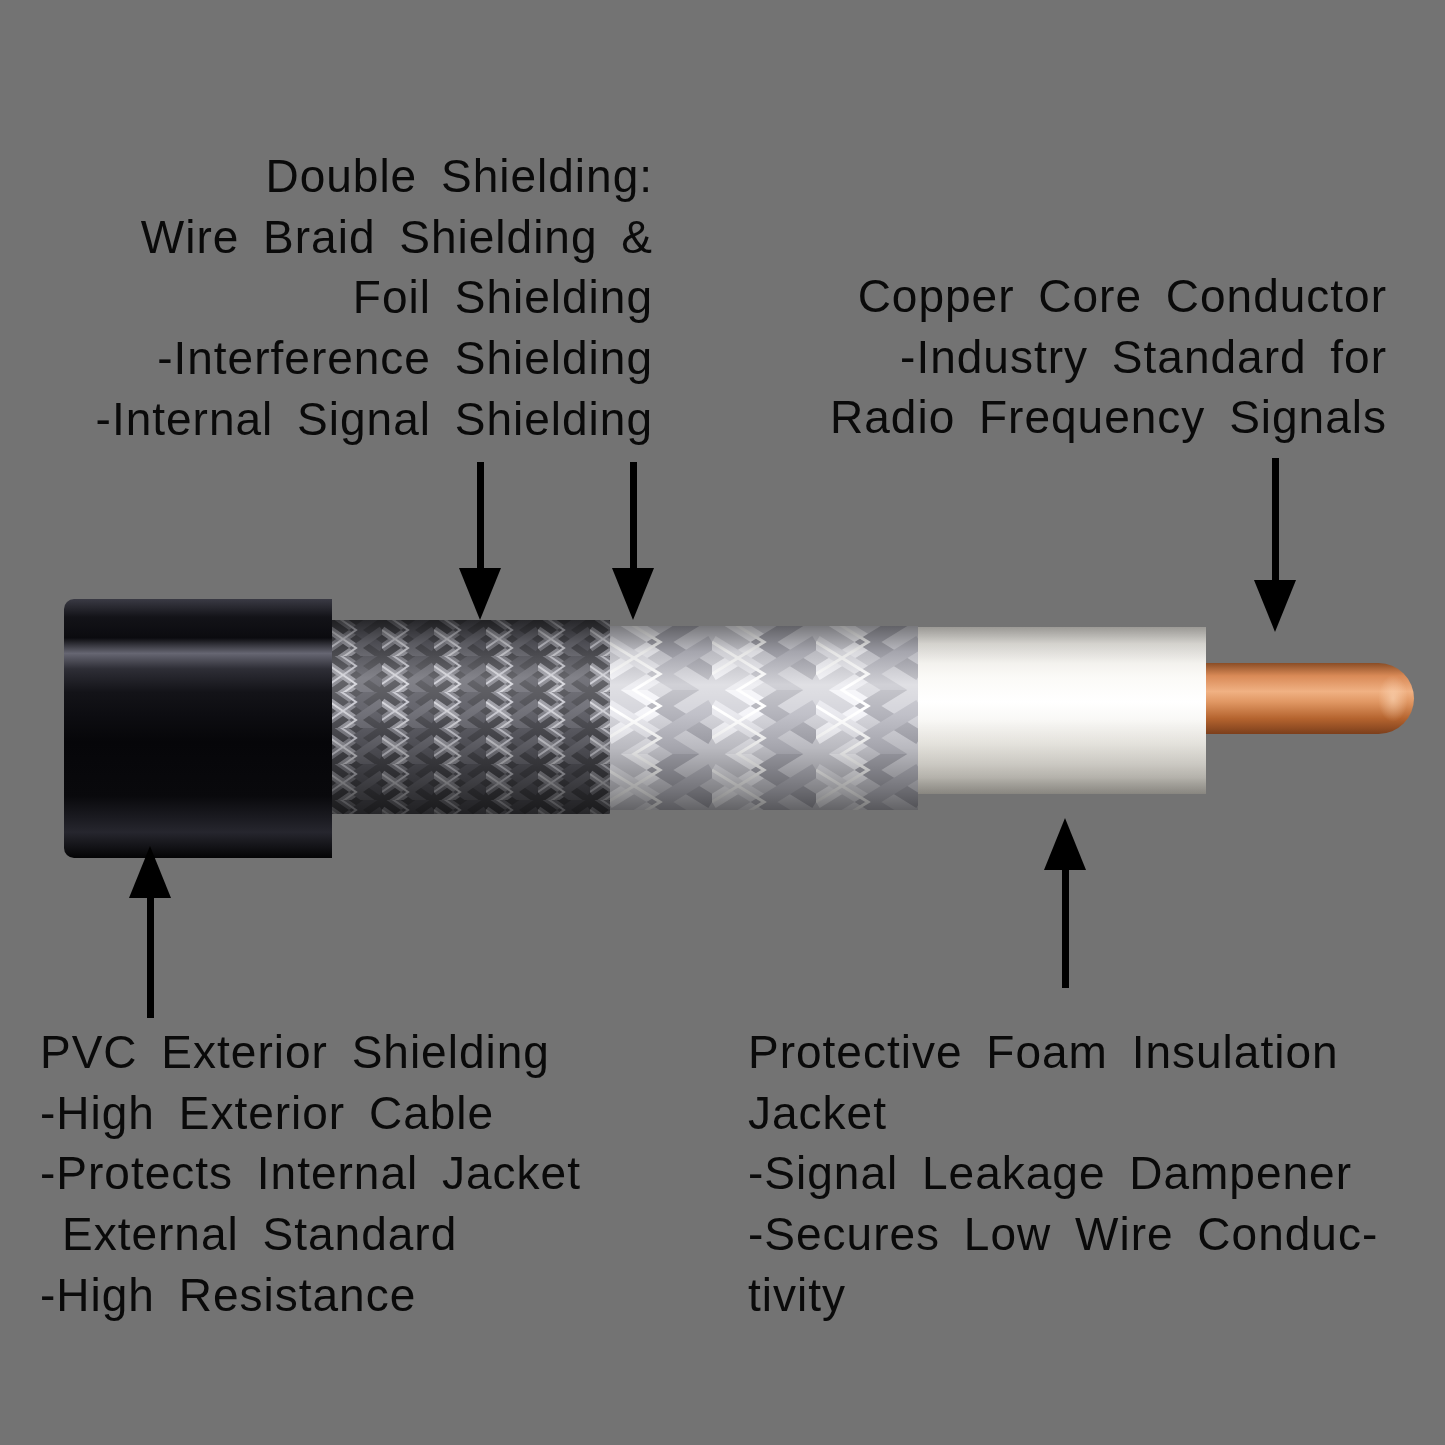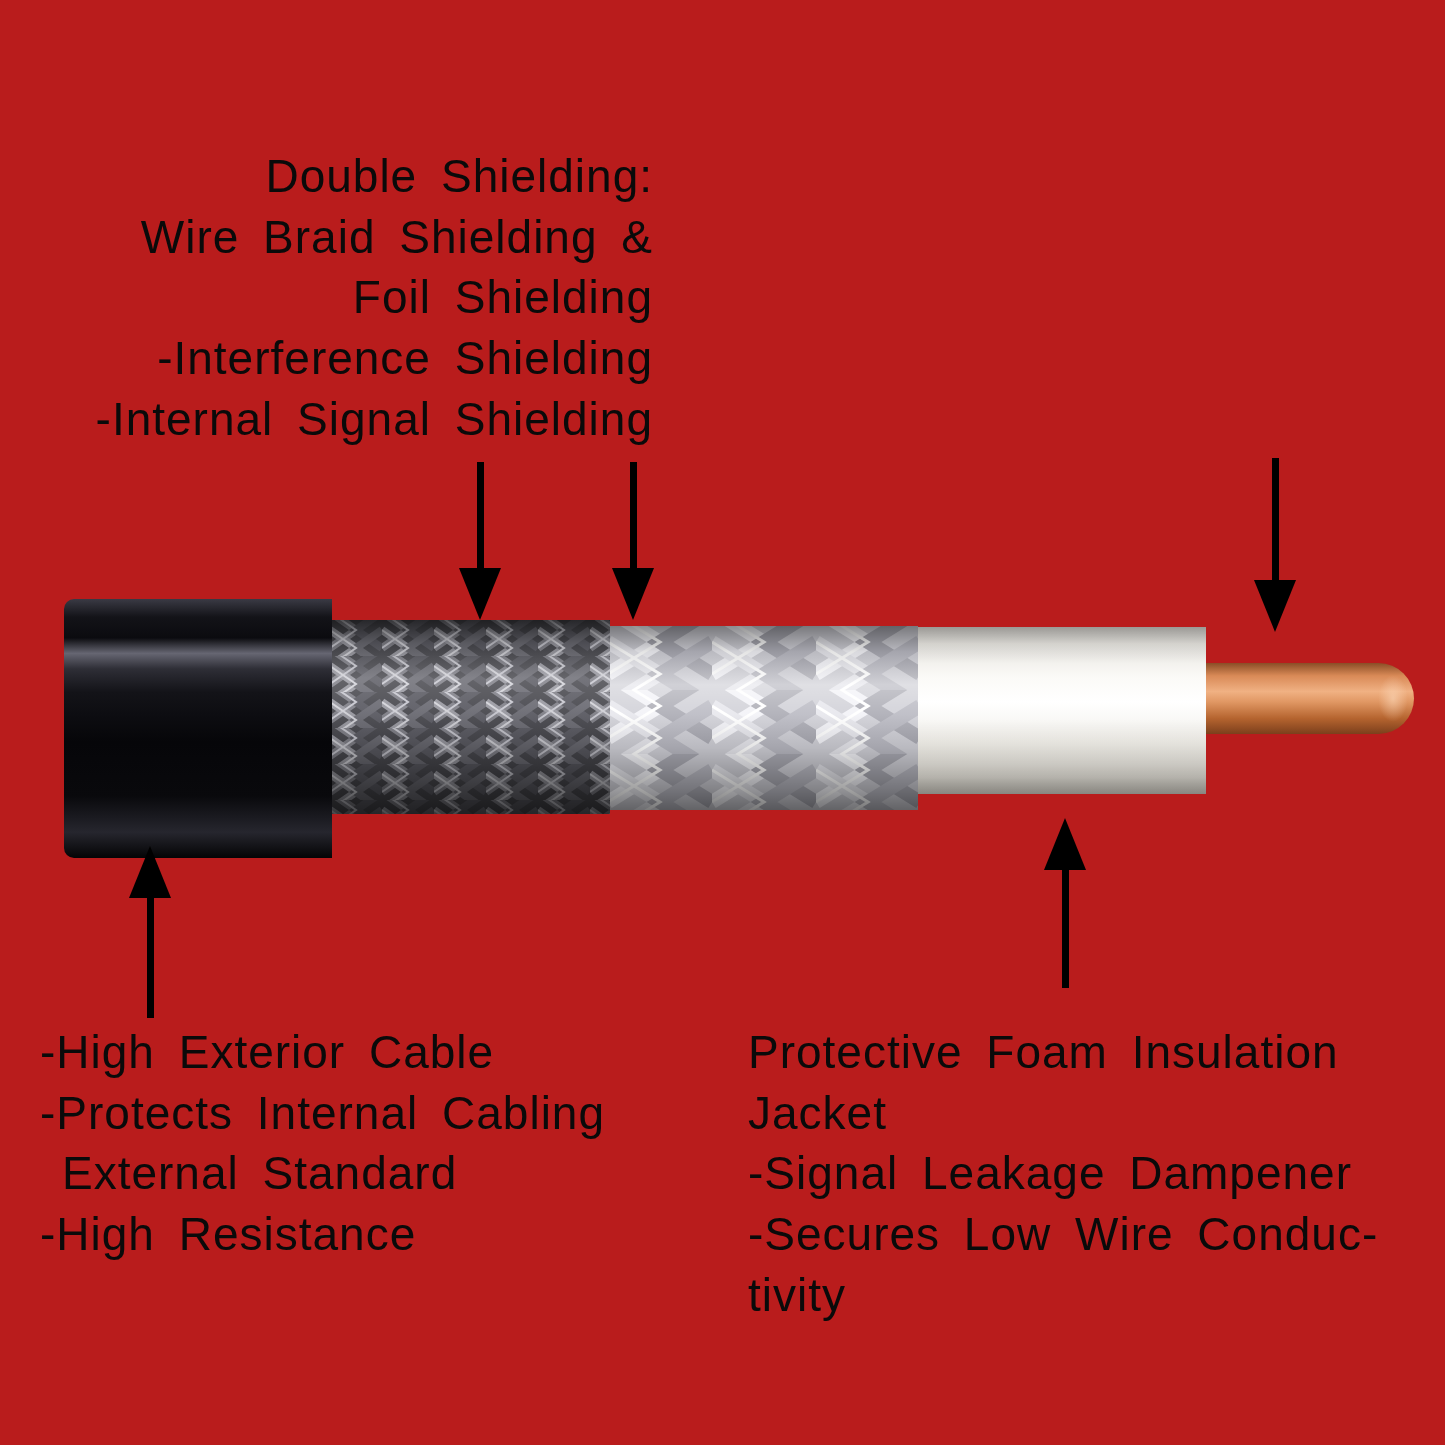--- a/index.html
+++ b/index.html
@@ -2,21 +2,21 @@
 <html><head>
 <meta charset="utf-8">
 <title>Coax Cable Diagram</title>
 <style>
   * { margin:0; padding:0; box-sizing:border-box; }
   html,body { background:#ffffff; }
   body { font-family:"Liberation Sans", sans-serif; color:#000; }
 
   .canvas {
     position:relative; width:1445px; height:1445px;
-    background:#b91c1c; overflow:hidden;
+    background:#737373; overflow:hidden;
   }
 
   
   .label-block {
     position:absolute;
     font-size:46px;
     line-height:1.32;
     letter-spacing:1px;
     word-spacing:10px;
     color:#0a0a0a;
@@ -113,24 +113,30 @@
 <div class="canvas">
 
   <div class="label-block tl">
     <div class="line">Double Shielding:</div>
     <div class="line">Wire Braid Shielding &amp;</div>
     <div class="line">Foil Shielding</div>
     <div class="line">-Interference Shielding</div>
     <div class="line">-Internal Signal Shielding</div>
   </div>
 
+  <div class="label-block tr">
+    <div class="line">Copper Core Conductor</div>
+    <div class="line">-Industry Standard for</div>
+    <div class="line">Radio Frequency Signals</div>
+  </div>
 
   <div class="label-block bl">
+    <div class="line">PVC Exterior Shielding</div>
     <div class="line">-High Exterior Cable</div>
-    <div class="line">-Protects Internal Cabling</div>
+    <div class="line">-Protects Internal Jacket</div>
     <div class="line indent">External Standard</div>
     <div class="line">-High Resistance</div>
   </div>
 
   <div class="label-block br">
     <div class="line">Protective Foam Insulation</div>
     <div class="line">Jacket</div>
     <div class="line">-Signal Leakage Dampener</div>
     <div class="line">-Secures Low Wire Conduc-</div>
     <div class="line">tivity</div>

